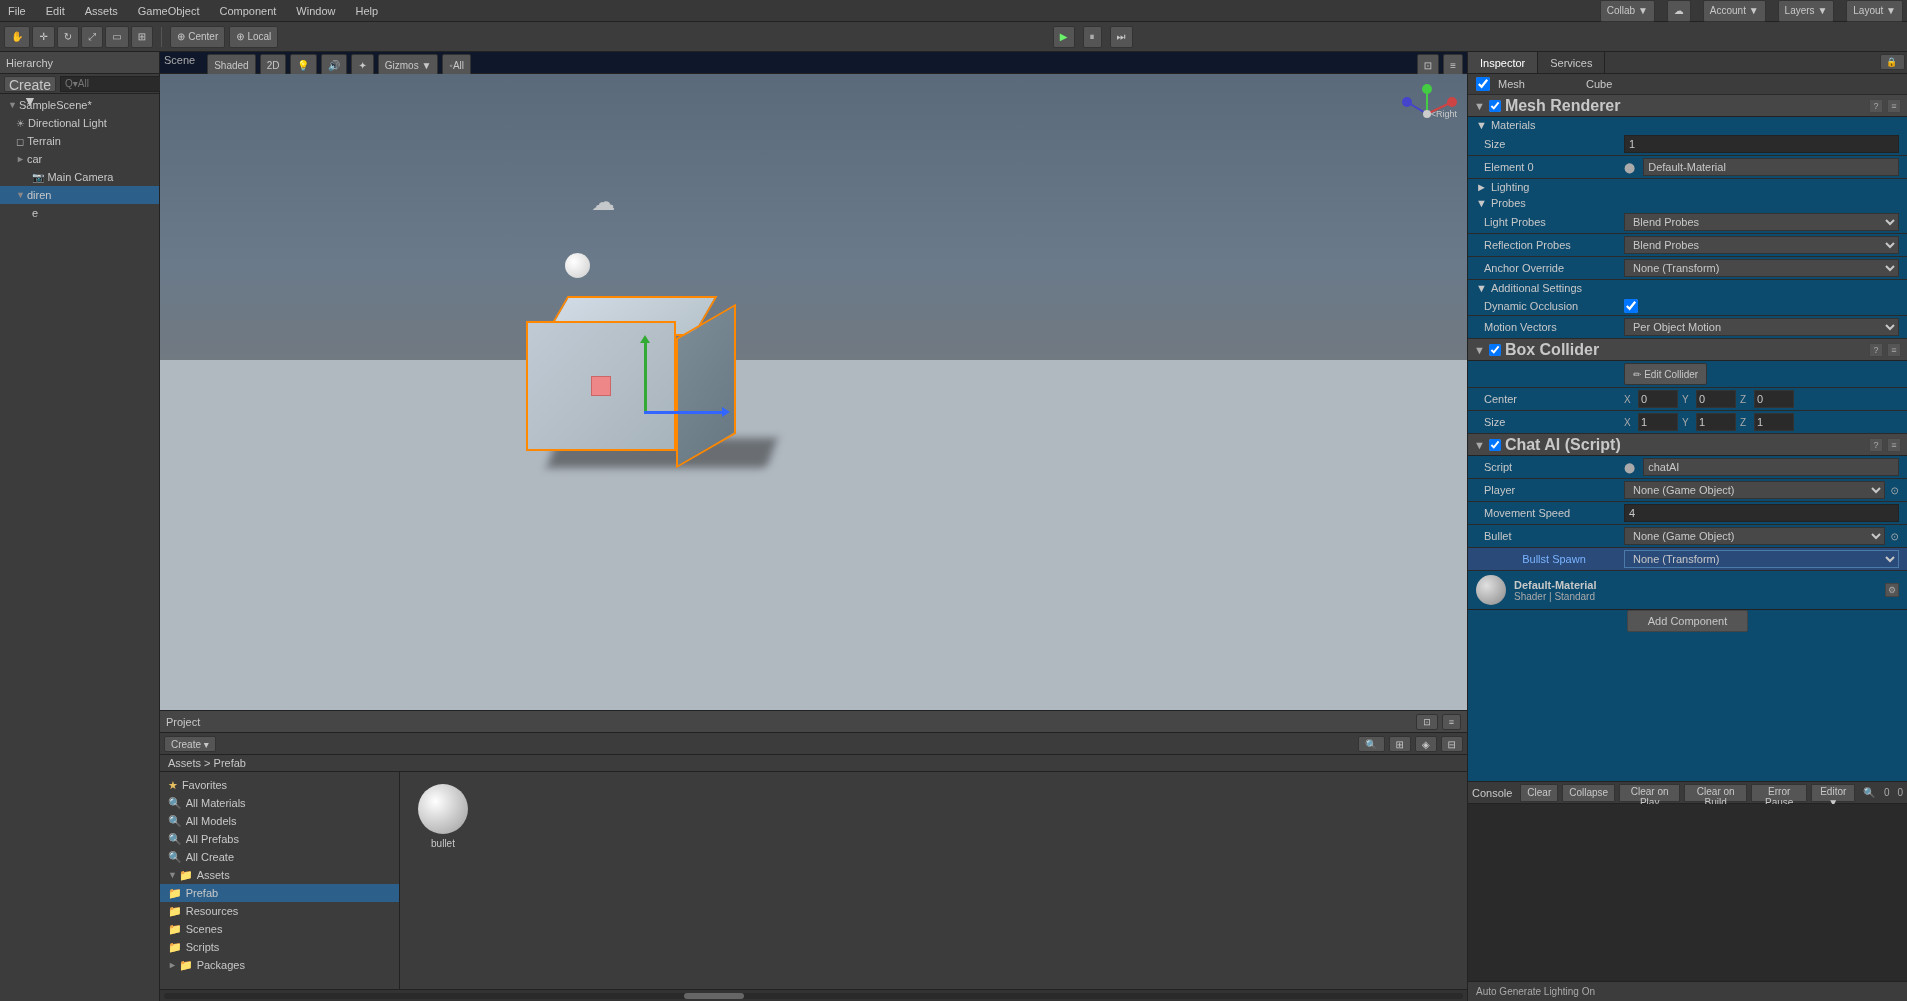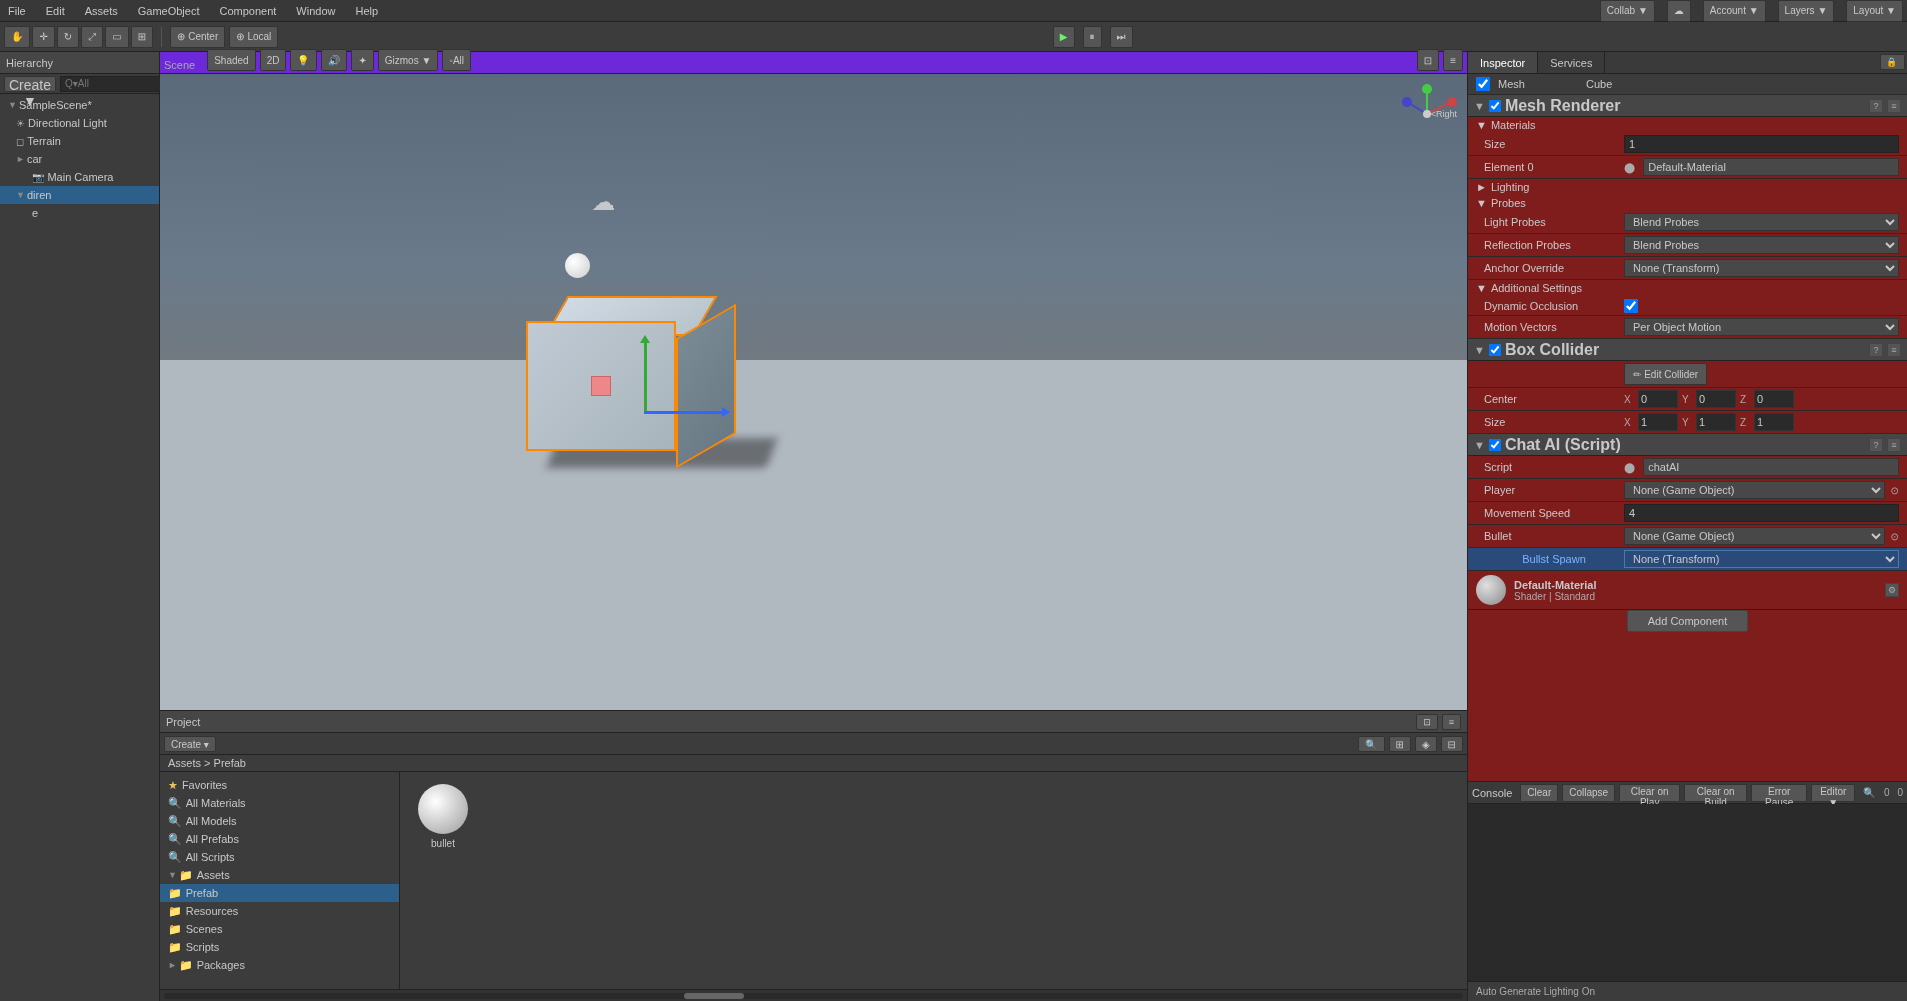--- a/index.html
+++ b/index.html
@@ -134,25 +134,25 @@
     
     .scene-panel {
       flex: 1;
       background: #3c3c3c;
       border-bottom: 1px solid #222;
       display: flex;
       flex-direction: column;
       min-height: 0;
     }
     .scene-toolbar {
-      background: #6d28d9;
+      background: #0f172a;
       border-bottom: 1px solid #222;
       padding: 2px 4px;
       display: flex;
-      align-items: flex-end;
+      align-items: flex-start;
       gap: 4px;
       height: 22px;
     }
     .scene-view {
       flex: 1;
       background: #4a4a4a;
       position: relative;
       overflow: hidden;
     }
     .scene-bg {
@@ -324,21 +324,21 @@
       left: 40%;
       width: 60px;
       height: 6px;
       background: #666;
       border-radius: 3px;
     }
 
     
     .inspector-panel {
       width: 440px;
-      background: #7f1d1d;
+      background: #0c4a6e;
       border-left: 1px solid #222;
       display: flex;
       flex-direction: column;
       overflow: hidden;
     }
     .inspector-tabs {
       display: flex;
       background: #3a3a3a;
       border-bottom: 1px solid #222;
       height: 22px;
@@ -766,21 +766,21 @@
           <div class="project-tree-item tree-indent">
             <span style="color:#aaa; margin-right:4px;">🔍</span>
             <span>All Models</span>
           </div>
           <div class="project-tree-item tree-indent">
             <span style="color:#aaa; margin-right:4px;">🔍</span>
             <span>All Prefabs</span>
           </div>
           <div class="project-tree-item tree-indent">
             <span style="color:#aaa; margin-right:4px;">🔍</span>
-            <span>All Scripts</span>
+            <span>All Create</span>
           </div>
 
           <div class="project-tree-item">
             <span class="tree-arrow">▼</span>
             <span style="margin-right:4px;">📁</span>
             <span>Assets</span>
           </div>
           <div class="project-tree-item tree-indent selected">
             <span style="margin-right:4px;">📁</span>
             <span>Prefab</span>

